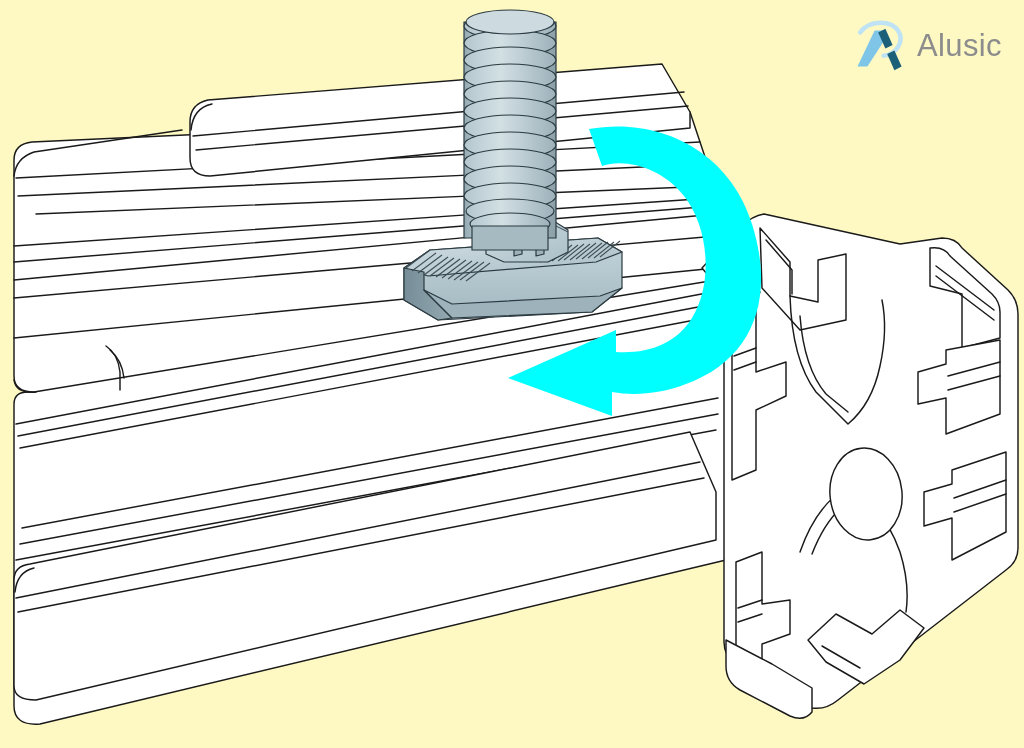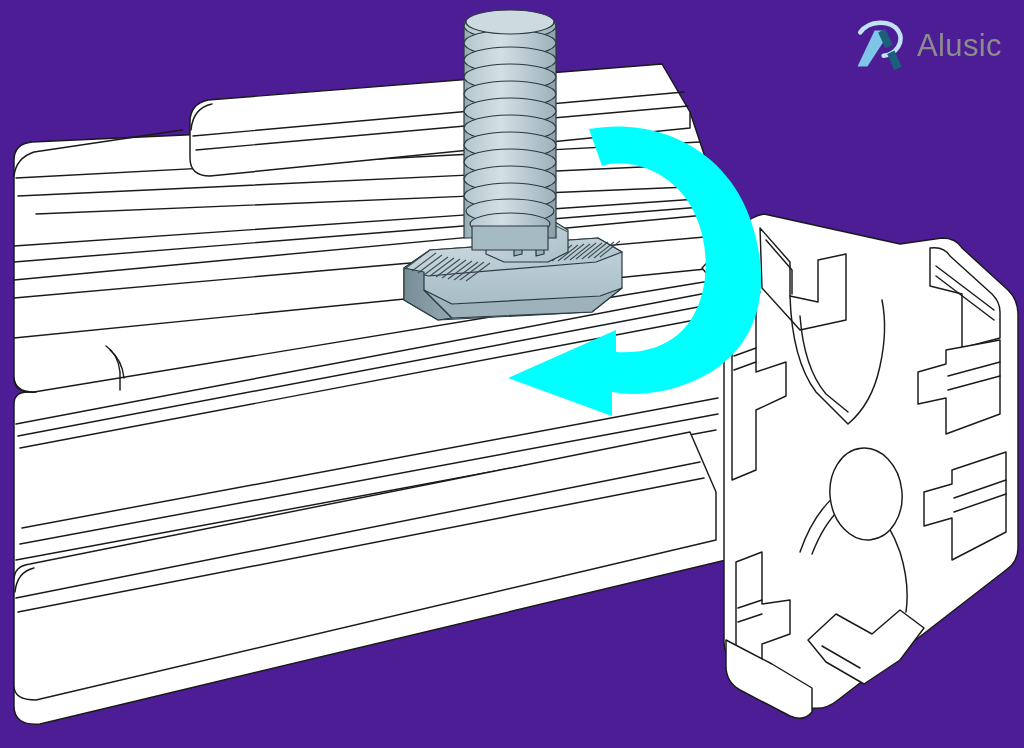--- a/index.html
+++ b/index.html
@@ -46,21 +46,21 @@
     font-weight: 400;
     letter-spacing: 0.4px;
     color: #8c8c8c;
     line-height: 1;
     white-space: nowrap;
   }
 </style>
 </head>
 <body>
 
-<div id="stage" style="background: #4c1d95;">
+<div id="stage" style="background: #fef9c3;">
 
   <svg id="scene" viewBox="0 0 1024 748" xmlns="http://www.w3.org/2000/svg">
 
     <defs>
       <linearGradient id="gBoltBody" x1="0" y1="0" x2="1" y2="0">
         <stop offset="0%" stop-color="#93a9b2"></stop>
         <stop offset="22%" stop-color="#c3d4da"></stop>
         <stop offset="55%" stop-color="#a9bdc5"></stop>
         <stop offset="100%" stop-color="#8ca0a9"></stop>
       </linearGradient>

